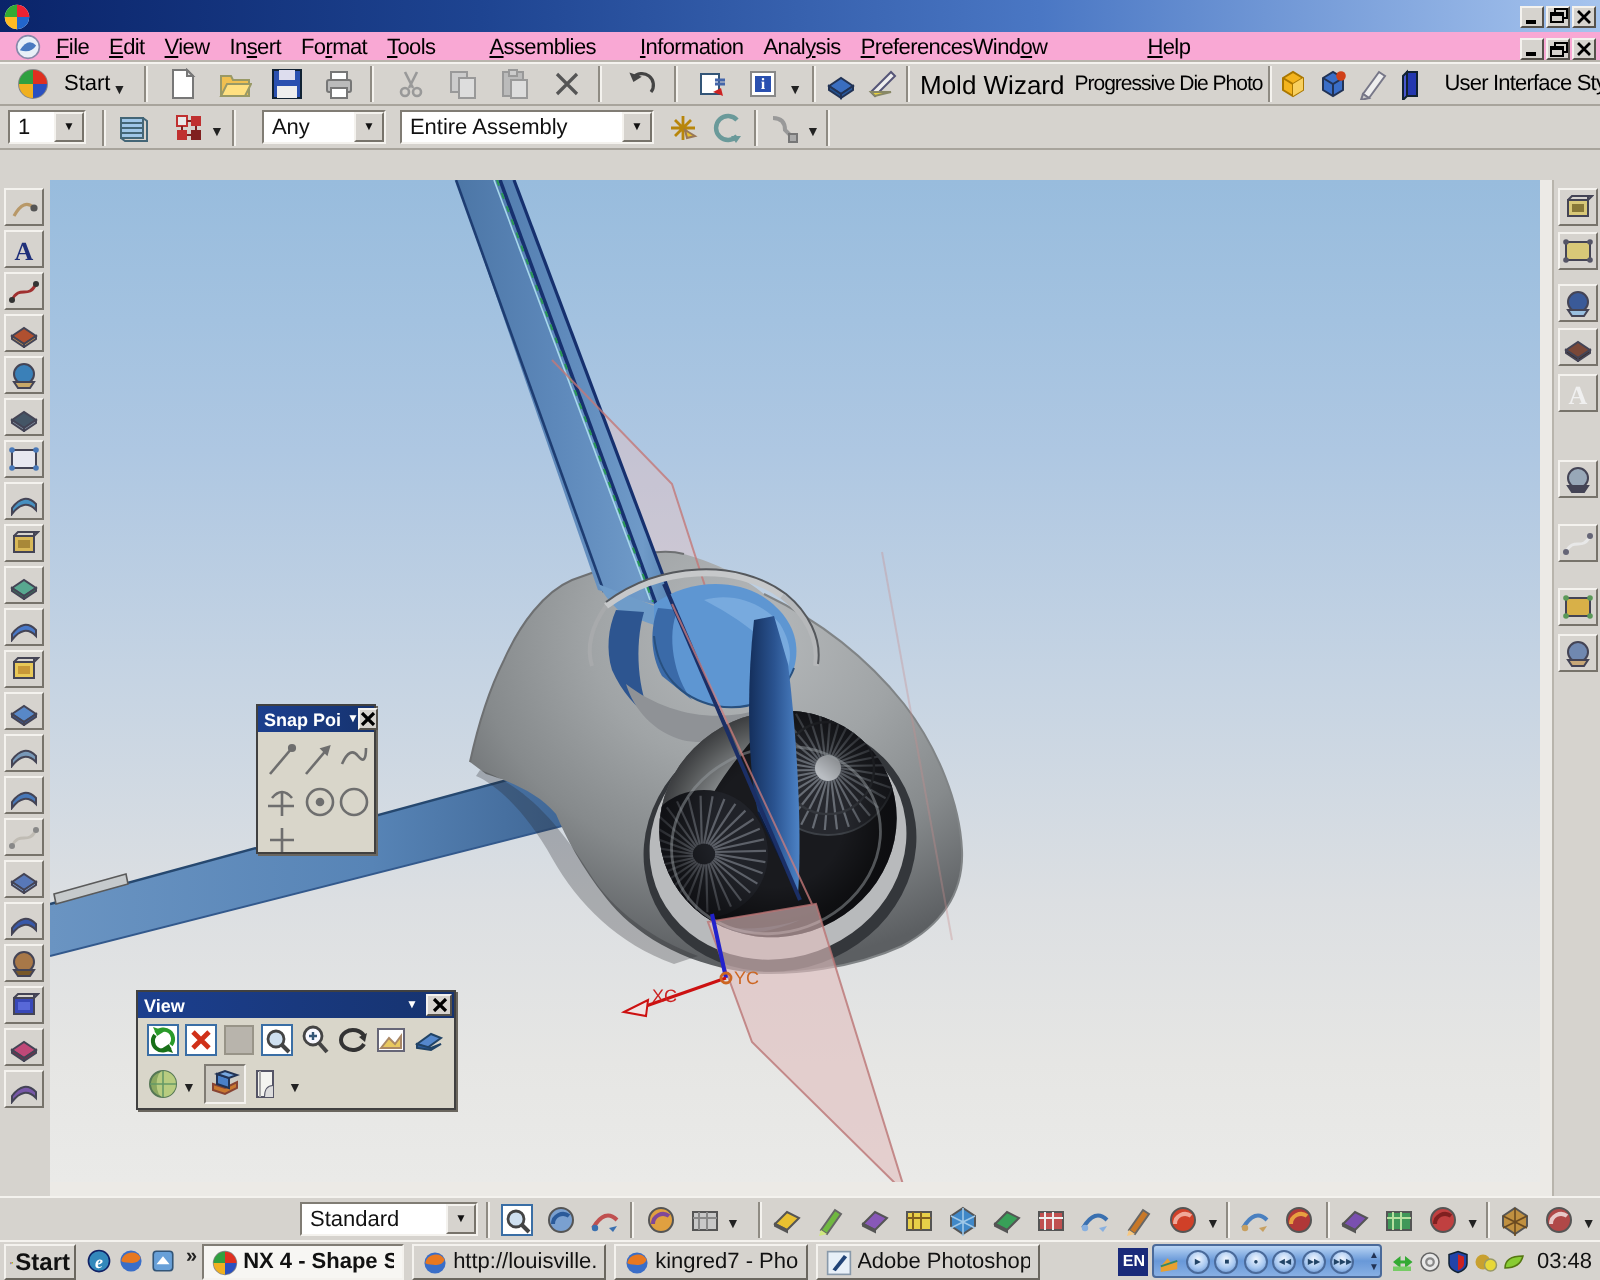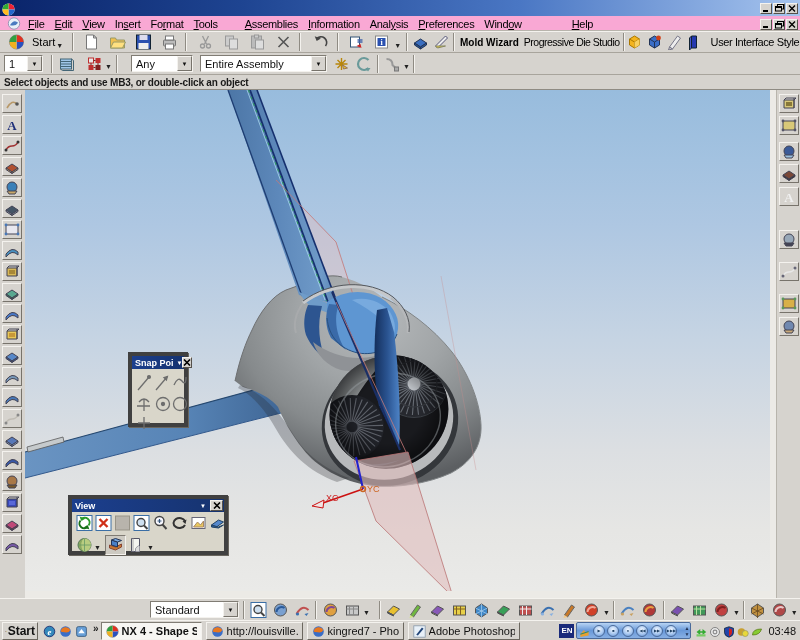--- a/index.html
+++ b/index.html
@@ -6,21 +6,21 @@
 #page{position:relative;width:800px;height:640px;}
 .ras{border:1px solid;border-color:#f4f2ee #77736b #77736b #f4f2ee;}
 .tb{height:22px;background:#d6d3ce;display:flex;align-items:center;}
 .tbi{width:22px;height:20px;display:flex;align-items:center;justify-content:center;flex:0 0 auto;}
 .sep{width:2px;height:18px;border-left:1px solid #8f8b83;border-right:1px solid #f4f2ee;margin:0 2px;flex:0 0 auto;}
 .caret{font-size:7px;color:#222;margin:6px 1px 0 0;}
 .combo{height:17px;background:#fff;border:1px solid;border-color:#807c74 #f4f2ee #f4f2ee #807c74;display:flex;align-items:center;font-size:11px;color:#111;flex:0 0 auto;}
 .combo .txt{padding-left:4px;flex:1;white-space:nowrap;overflow:hidden;}
 .combo .btn{width:15px;height:15px;background:#d6d3ce;border:1px solid;border-color:#f4f2ee #77736b #77736b #f4f2ee;display:flex;align-items:center;justify-content:center;font-size:6px;color:#111;}
 .wbtn{width:12px;height:11px;background:#d6d3ce;border:1px solid;border-color:#f4f2ee #55514b #55514b #f4f2ee;display:flex;align-items:center;justify-content:center;font-family:"Liberation Sans";font-weight:bold;}
-.palette{position:absolute;background:#d9d6ca;border:4px solid #404040;box-shadow:1px 1px 0 #6a665e;}
+.palette{position:absolute;background:#d9d6ca;border:1px solid #404040;box-shadow:1px 1px 0 #6a665e;}
 .paltitle{height:13px;background:linear-gradient(90deg,#1c3f8e,#16336f);color:#fff;font-size:9px;font-weight:bold;display:flex;align-items:center;padding:0 1px 0 3px;white-space:nowrap;}
 .tbtn{height:18px;margin-top:1px;background:#d6d3ce;border:1px solid;border-color:#f4f2ee #6b675f #6b675f #f4f2ee;font-size:11px;color:#111;display:flex;align-items:center;padding:0 4px;white-space:nowrap;overflow:hidden;}
 </style></head><body>
 <div id="page">
 <div class="abs" style="left:0;top:0;width:800px;height:16px;background:linear-gradient(90deg,#0a246a 0%,#1e4491 30%,#4a77c4 65%,#a6c4ee 100%);display:flex;align-items:center;">
 <span style="margin-left:2px;width:13px;height:13px;flex:0 0 auto;"><svg width="13" height="13" viewBox="0 0 16 16">
           <circle cx="8" cy="8" r="7.5" fill="#fff"></circle>
           <path d="M8 .5 A7.5 7.5 0 0 1 15.5 8 L8 8Z" fill="#e23"></path>
           <path d="M15.5 8 A7.5 7.5 0 0 1 8 15.5 L8 8Z" fill="#26c"></path>
           <path d="M.5 8 A7.5 7.5 0 0 1 8 .5 L8 8Z" fill="#3a3"></path>
@@ -49,24 +49,24 @@
 <span style="margin:0 7px 0 7px;width:14px;height:13px;flex:0 0 auto;"><svg width="14" height="13" viewBox="0 0 16 16">
           <circle cx="8" cy="8" r="7" fill="#e8f0f8" stroke="#88a"></circle>
           <path d="M3 10 Q8 2 13 7 Q10 12 3 10Z" fill="#4a7ac0"></path>
         </svg></span>
       <span style="margin-right:10px;"><u>F</u>ile</span>
       <span style="margin-right:10px;"><u>E</u>dit</span>
       <span style="margin-right:10px;"><u>V</u>iew</span>
       <span style="margin-right:10px;">In<u>s</u>ert</span>
       <span style="margin-right:10px;">Fo<u>r</u>mat</span>
       <span style="margin-right:27px;"><u>T</u>ools</span>
-      <span style="margin-right:10px;"><u>A</u>ssemblies</span>
+      <span style="margin-right:22px;"><u>A</u>ssemblies</span>
       <span style="margin-right:10px;"><u>I</u>nformation</span>
       <span style="margin-right:10px;">Anal<u>y</u>sis</span>
-      <span style="margin-right:10px;"><u>P</u>references</span>
+      <span style=""><u>P</u>references</span>
       <span style="margin-right:10px;">Wind<u>o</u>w</span>
       <span style="margin-right:10px;padding-left:40px;"><u>H</u>elp</span>
 <span style="flex:1"></span>
 <span class="wbtn" style="margin-right:1px;">
         <svg width="8" height="7">
           <path d="M1 6 h5" stroke="#000" stroke-width="2"></path>
         </svg>
       </span>
 <span class="wbtn" style="margin-right:1px;">
         <svg width="9" height="8">
@@ -179,22 +179,22 @@
           <path d="M14 9 l-6 4 v2 l6 -4 Z" fill="#2a5aa0" stroke="#235"></path>
         </svg>
       </span>
       <span class="tbi" style="width:21px;">
         <svg width="17" height="16" viewBox="0 0 16 16">
           <path d="M2 12 L12 2 l2 2 L4 14 Z" fill="#eee" stroke="#557"></path>
           <path d="M2 12 l2 2 l8 -2 Z" fill="#e8d040" stroke="#886"></path>
         </svg>
       </span>
       <span class="sep" style="margin-left:1px;"></span>
-      <span style="font-size:10px;color:#000;margin:0 5px 0 3px;white-space:nowrap;font-weight:bold;">Mold Wizard</span>
-      <span style="font-size:10.5px;color:#000;letter-spacing:-0.5px;white-space:nowrap;">Progressive Die Studio</span>
+      <span style="font-size:13px;color:#000;margin:0 5px 0 3px;white-space:nowrap;">Mold Wizard</span>
+      <span style="font-size:10.5px;color:#000;letter-spacing:-0.5px;white-space:nowrap;">Progressive Die Photo</span>
       <span class="sep" style="margin-left:3px;margin-right:0px;"></span>
       <span class="tbi" style="width:20px;">
         <svg width="17" height="16" viewBox="0 0 16 16">
           <path d="M3 5 l5 -3 l5 3 v6 l-5 3 l-5 -3 Z" fill="#f4b41e" stroke="#a70"></path>
           <path d="M3 5 l5 3 l5 -3" fill="none" stroke="#a70"></path>
           <path d="M8 8 v6" stroke="#a70"></path>
           <path d="M8 8 l5 -3 v6 l-5 3 Z" fill="#f8d060"></path>
         </svg>
       </span>
       <span class="tbi" style="width:20px;">
@@ -265,23 +265,20 @@
       </span>
       <span class="sep" style="margin-left:2px;"></span>
       <span class="tbi">
         <svg width="17" height="16" viewBox="0 0 16 16">
           <path d="M3 3 c4 0 6 2 6 6 l4 4" fill="none" stroke="#999" stroke-width="2"></path>
           <rect x="11" y="11" width="4" height="4" fill="#aaa" stroke="#777"></rect>
         </svg>
       </span>
       <span class="caret">▼</span>
       <span class="sep" style="margin-left:2px;"></span>
-    </div>
-<div class="abs" style="left:0;top:75px;width:800px;height:15px;background:#d6d3ce;border-bottom:1px solid #8f8b83;display:flex;align-items:center;">
-<span style="font-size:10px;font-weight:bold;color:#1a1a1a;margin-left:4px;letter-spacing:-0.2px;">Select objects and use MB3, or double-click an object</span>
     </div>
 <div class="abs" style="left:0;top:90px;width:800px;height:508px;background:#d6d3ce;"></div>
 <div class="abs" style="left:0;top:90px;width:25px;height:508px;background:#d6d3ce;">
       <div class="abs ras" style="left:2px;top:4px;width:20px;height:19px;display:flex;align-items:center;justify-content:center;">
         <svg width="16" height="15" viewBox="0 0 16 15">
           <path d="M3 12 Q8 3 13 8" fill="none" stroke="#b89868" stroke-width="1.6"></path>
           <circle cx="13" cy="8" r="1.8" fill="#555"></circle>
         </svg>
       </div>
       <div class="abs ras" style="left:2px;top:25px;width:20px;height:19px;display:flex;align-items:center;justify-content:center;">

